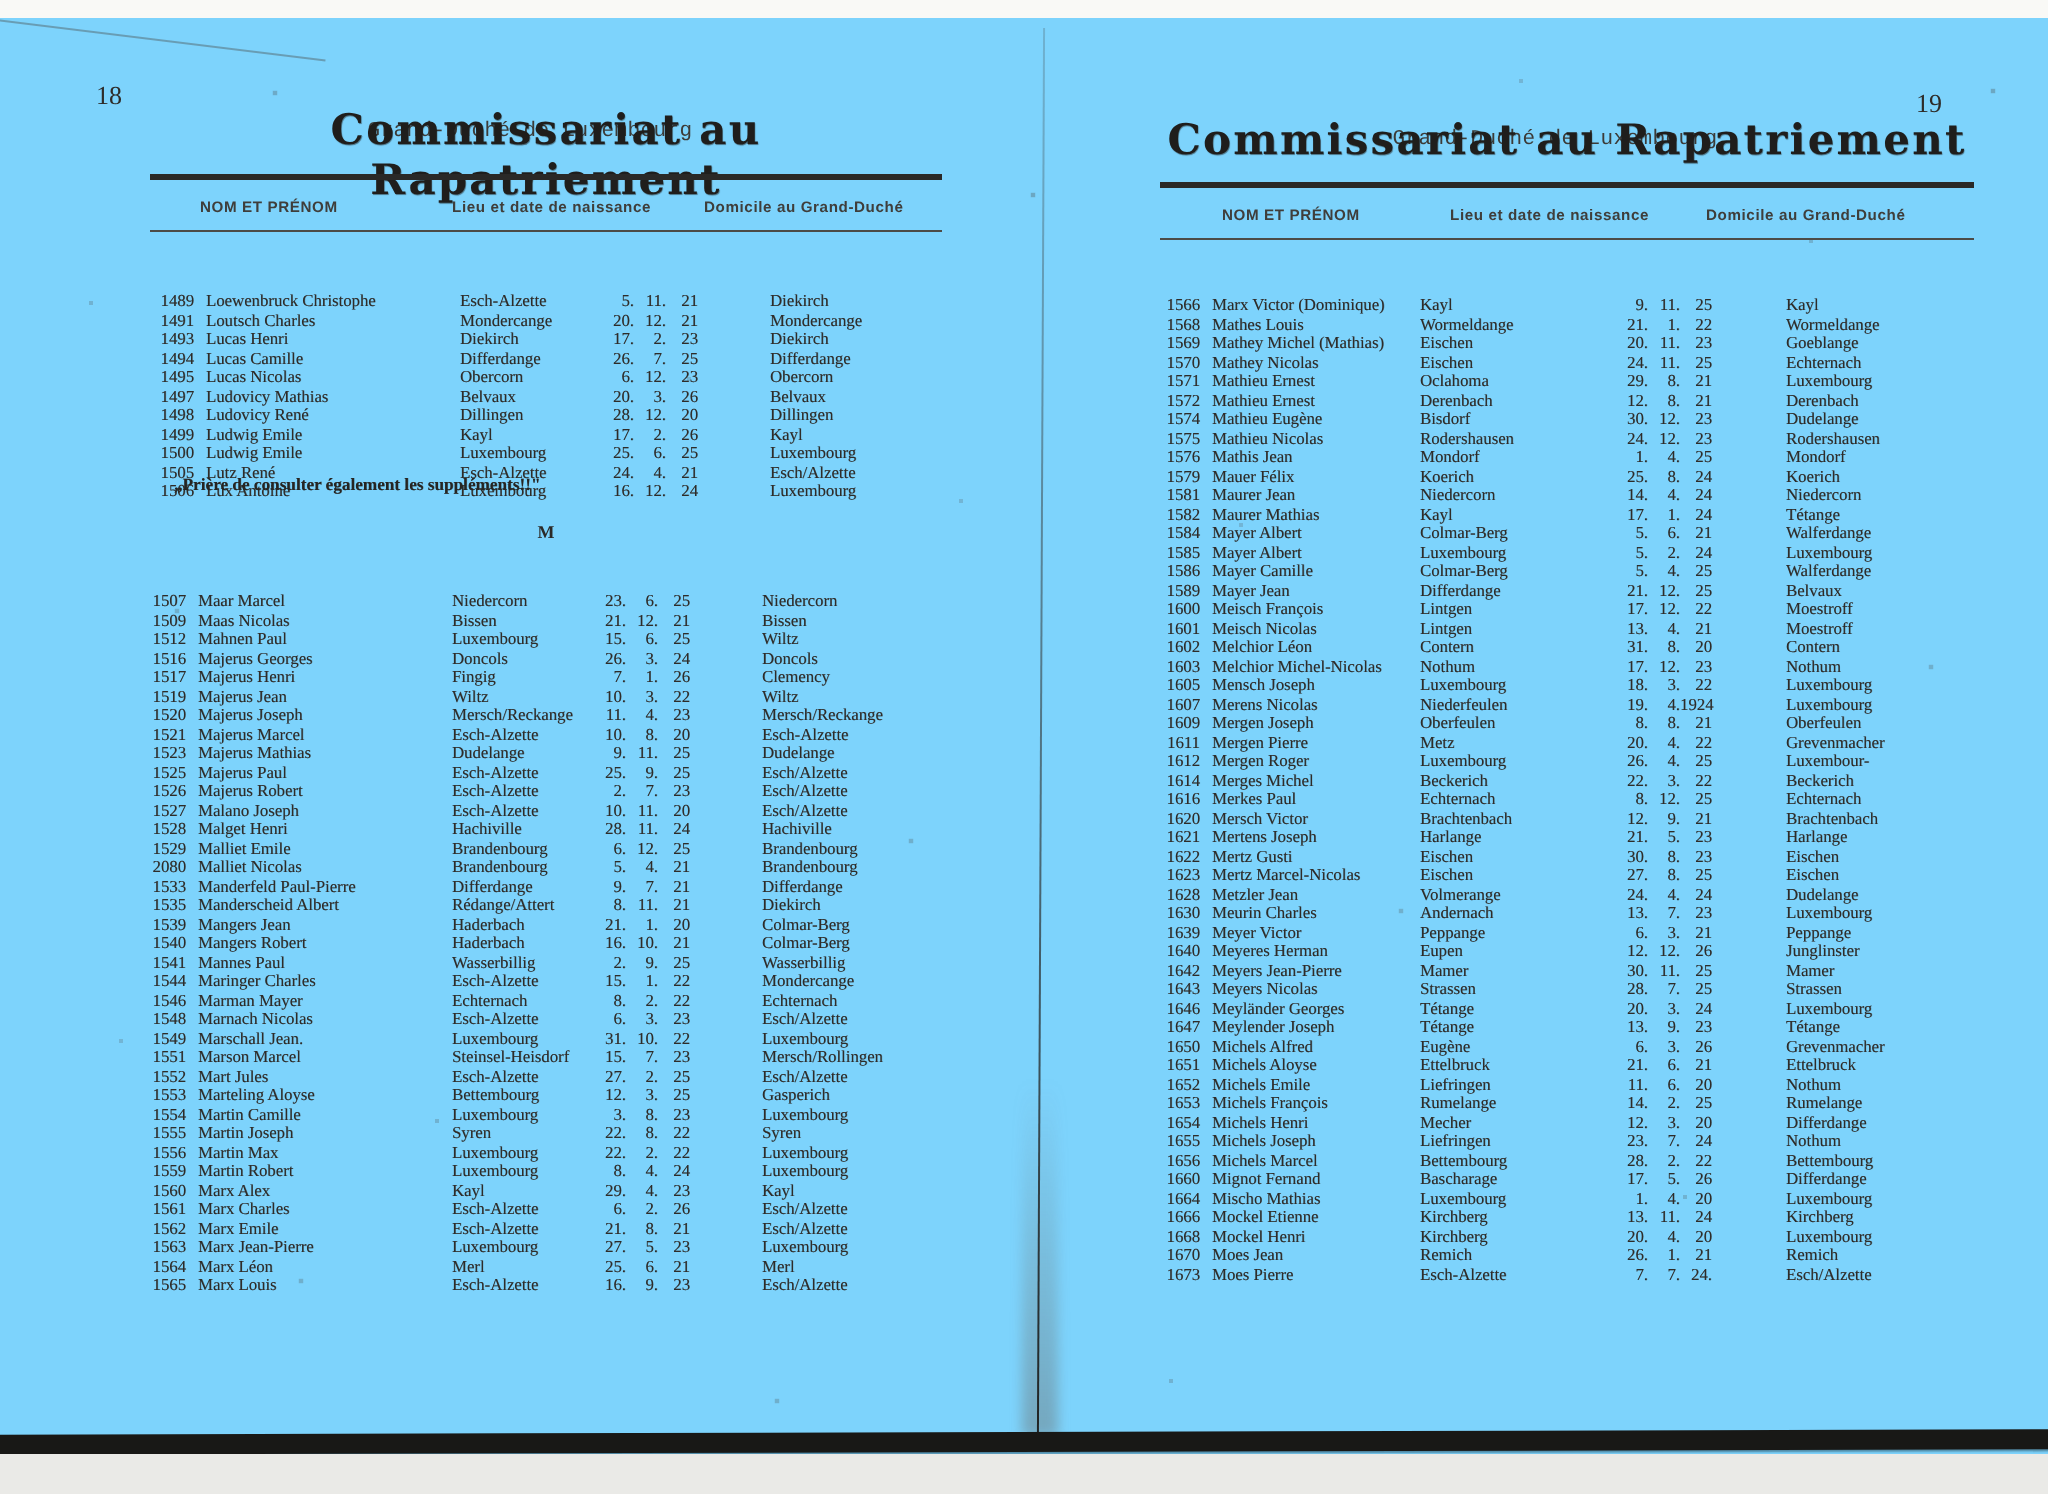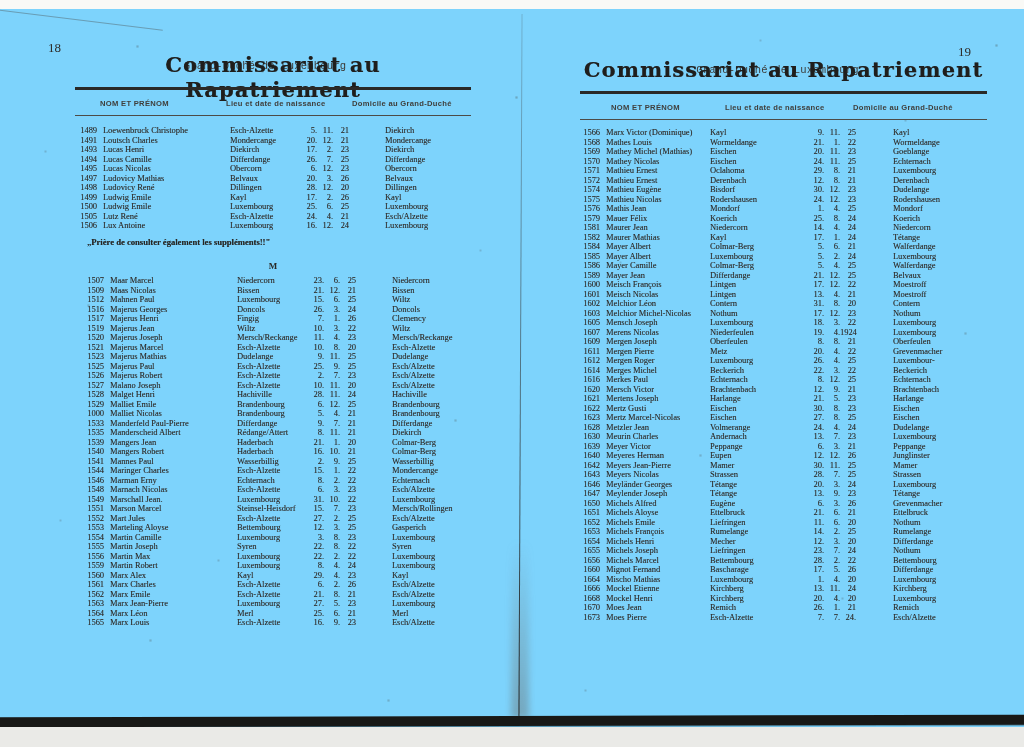--- a/index.html
+++ b/index.html
@@ -36,21 +36,21 @@
     font-weight:bold;font-size:21px;letter-spacing:1.1px;color:#1f1e1c;
     text-shadow:.3px .3px .4px rgba(30,28,26,.5);}
   .rule-thick{position:absolute;height:2.6px;background:#2a2927;}
   .rule-thin{position:absolute;height:1.2px;background:#4c4b47;}
   .col-head{position:absolute;font-family:"Liberation Sans",sans-serif;font-size:7.6px;
     color:#3f3e3b;letter-spacing:.3px;white-space:nowrap;font-weight:bold;}
   .note{position:absolute;font-weight:bold;font-size:8.6px;color:#262522;white-space:nowrap;
     text-shadow:.2px .2px .3px rgba(40,38,35,.5);}
   .section-letter{position:absolute;text-align:center;font-weight:bold;font-size:9px;color:#2b2a27;}
   
-  .tbl{position:absolute;}
+  .tbl{position:absolute;margin-top:20px;}
   .trow{display:flex;height:9.5px;line-height:9.6px;font-size:8.4px;color:#2e2c29;
     white-space:nowrap;text-shadow:.2px .2px .3px rgba(55,52,48,.45);}
   .c-num{width:22px;text-align:right;flex:none;}
   .c-name{margin-left:6px;flex:none;}
   .tbl-left .c-name{width:127px;}
   .tbl-right .c-name{width:104px;font-family:Liberation Serif, serif;}
   .c-birth{flex:none;}
   .tbl-left .c-birth{width:73px;}
   .tbl-right .c-birth{width:100px;}
   .c-date{width:46px;display:flex;flex:none;}
@@ -202,21 +202,21 @@
             <span class="c-m">12.</span>
             <span class="c-y">24</span>
           </span>
           <span class="c-dom">Luxembourg</span>
         </div>
       </div>
 
     <div class="note" style="left:87px;top:237px;text-align:right;">„Prière de consulter également les suppléments!!"</div>
     <div class="section-letter" style="left:75px;top:261px;width:396px;">M</div>
 
-    <div class="tbl tbl-left" style="left:82px;top:276px;width:400px;">
+    <div class="tbl tbl-left" style="left:71px;top:276px;width:400px;">
         <div class="trow">
           <span class="c-num">1507</span>
           <span class="c-name">Maar Marcel</span>
           <span class="c-birth">Niedercorn</span>
           <span class="c-date">
             <span class="c-d">23.</span>
             <span class="c-m">6.</span>
             <span class="c-y">25</span>
           </span>
           <span class="c-dom">Niedercorn</span>
@@ -358,21 +358,21 @@
           <span class="c-name">Malliet Emile</span>
           <span class="c-birth">Brandenbourg</span>
           <span class="c-date">
             <span class="c-d">6.</span>
             <span class="c-m">12.</span>
             <span class="c-y">25</span>
           </span>
           <span class="c-dom">Brandenbourg</span>
         </div>
         <div class="trow">
-          <span class="c-num">1000</span>
+          <span class="c-num">2080</span>
           <span class="c-name">Malliet Nicolas</span>
           <span class="c-birth">Brandenbourg</span>
           <span class="c-date">
             <span class="c-d">5.</span>
             <span class="c-m">4.</span>
             <span class="c-y">21</span>
           </span>
           <span class="c-dom">Brandenbourg</span>
         </div>
         <div class="trow">
@@ -436,21 +436,21 @@
           <span class="c-birth">Esch-Alzette</span>
           <span class="c-date">
             <span class="c-d">15.</span>
             <span class="c-m">1.</span>
             <span class="c-y">22</span>
           </span>
           <span class="c-dom">Mondercange</span>
         </div>
         <div class="trow">
           <span class="c-num">1546</span>
-          <span class="c-name">Marman Erny</span>
+          <span class="c-name">Marman Mayer</span>
           <span class="c-birth">Echternach</span>
           <span class="c-date">
             <span class="c-d">8.</span>
             <span class="c-m">2.</span>
             <span class="c-y">22</span>
           </span>
           <span class="c-dom">Echternach</span>
         </div>
         <div class="trow">
           <span class="c-num">1548</span>

